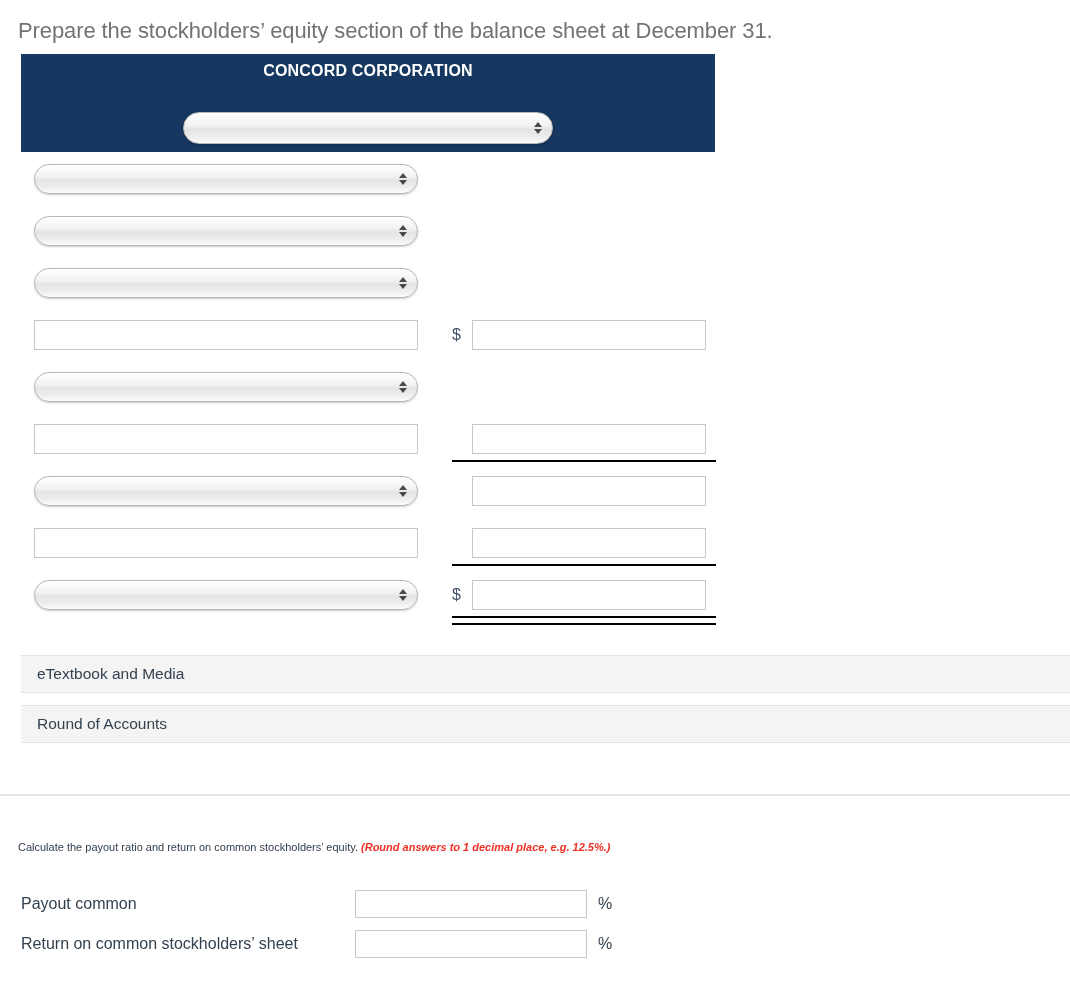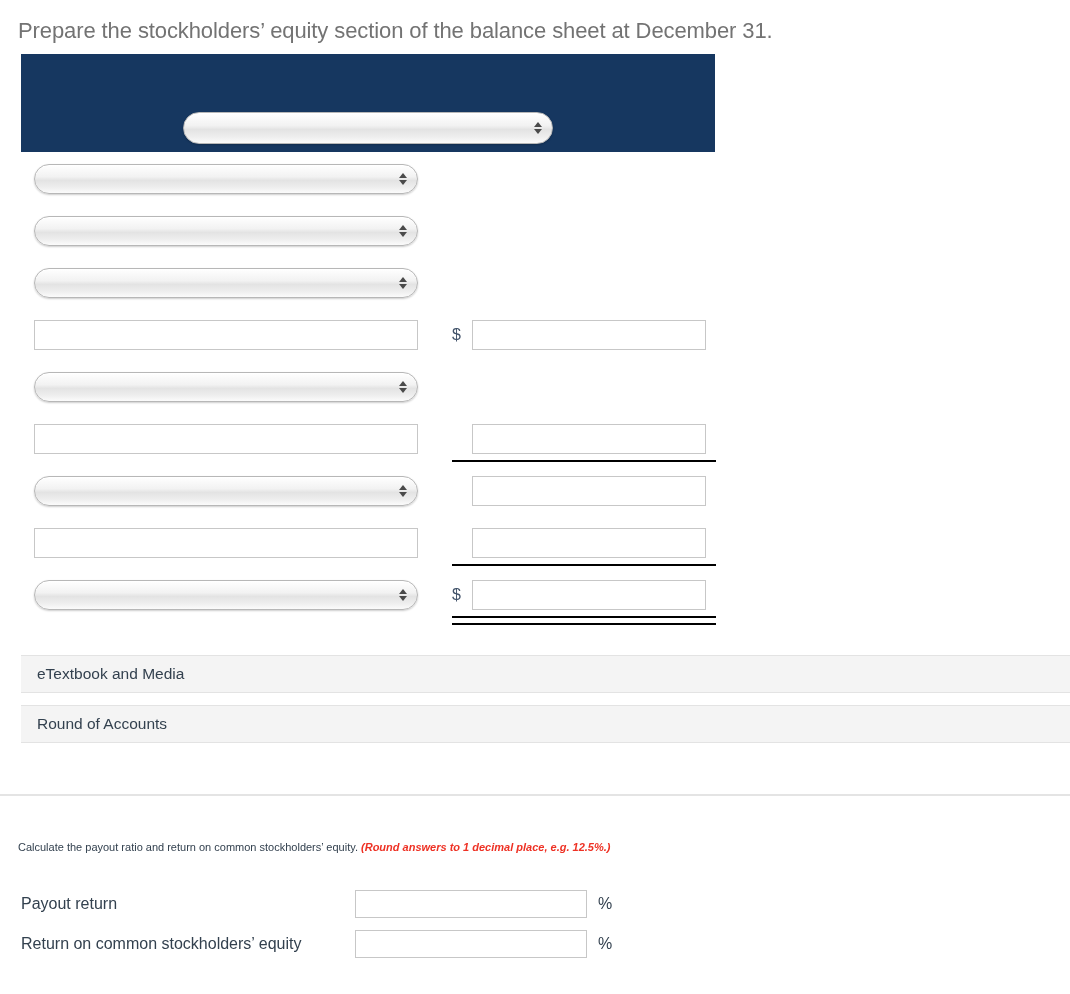--- a/index.html
+++ b/index.html
@@ -231,20 +231,21 @@
     color: #33414f;
     line-height: 28px;
   }
 </style>
 </head>
 <body>
 
 <div class="abs prompt">Prepare the stockholders’ equity section of the balance sheet at December 31.</div>
 
 <div class="abs stmt-header">
+  <div class="stmt-company">CONCORD CORPORATION</div>
 
   <div class="sel sel-header">
     <span class="arrows">
       <span class="tri up"></span>
       <span class="tri down"></span>
     </span>
   </div>
 </div>
 
 <div class="abs body-area">
@@ -332,22 +333,22 @@
 </div>
 <div class="bar" style="top:705px;">
   <span class="bar-label">Round of Accounts</span>
 </div>
 
 <div class="divider" style="top:794px;"></div>
 
 <div class="calc-prompt"><span>Calculate the payout ratio and return on common stockholders’ equity. </span><span class="calc-note">(Round answers to 1 decimal place, e.g. 12.5%.)</span></div>
 
 <div>
-  <span class="ratio-label" style="top:890px;">Payout return</span>
+  <span class="ratio-label" style="top:890px;">Payout common</span>
   <input class="ratio-input" style="top: 890px;" type="text" value="">
   <span class="pct" style="top:890px;">%</span>
 </div>
 
 <div>
-  <span class="ratio-label" style="top:930px;">Return on common stockholders’ equity</span>
+  <span class="ratio-label" style="top:930px;">Return on common stockholders’ sheet</span>
   <input class="ratio-input" style="top: 930px;" type="text" value="">
   <span class="pct" style="top:930px;">%</span>
 </div>
 
 </body></html>

